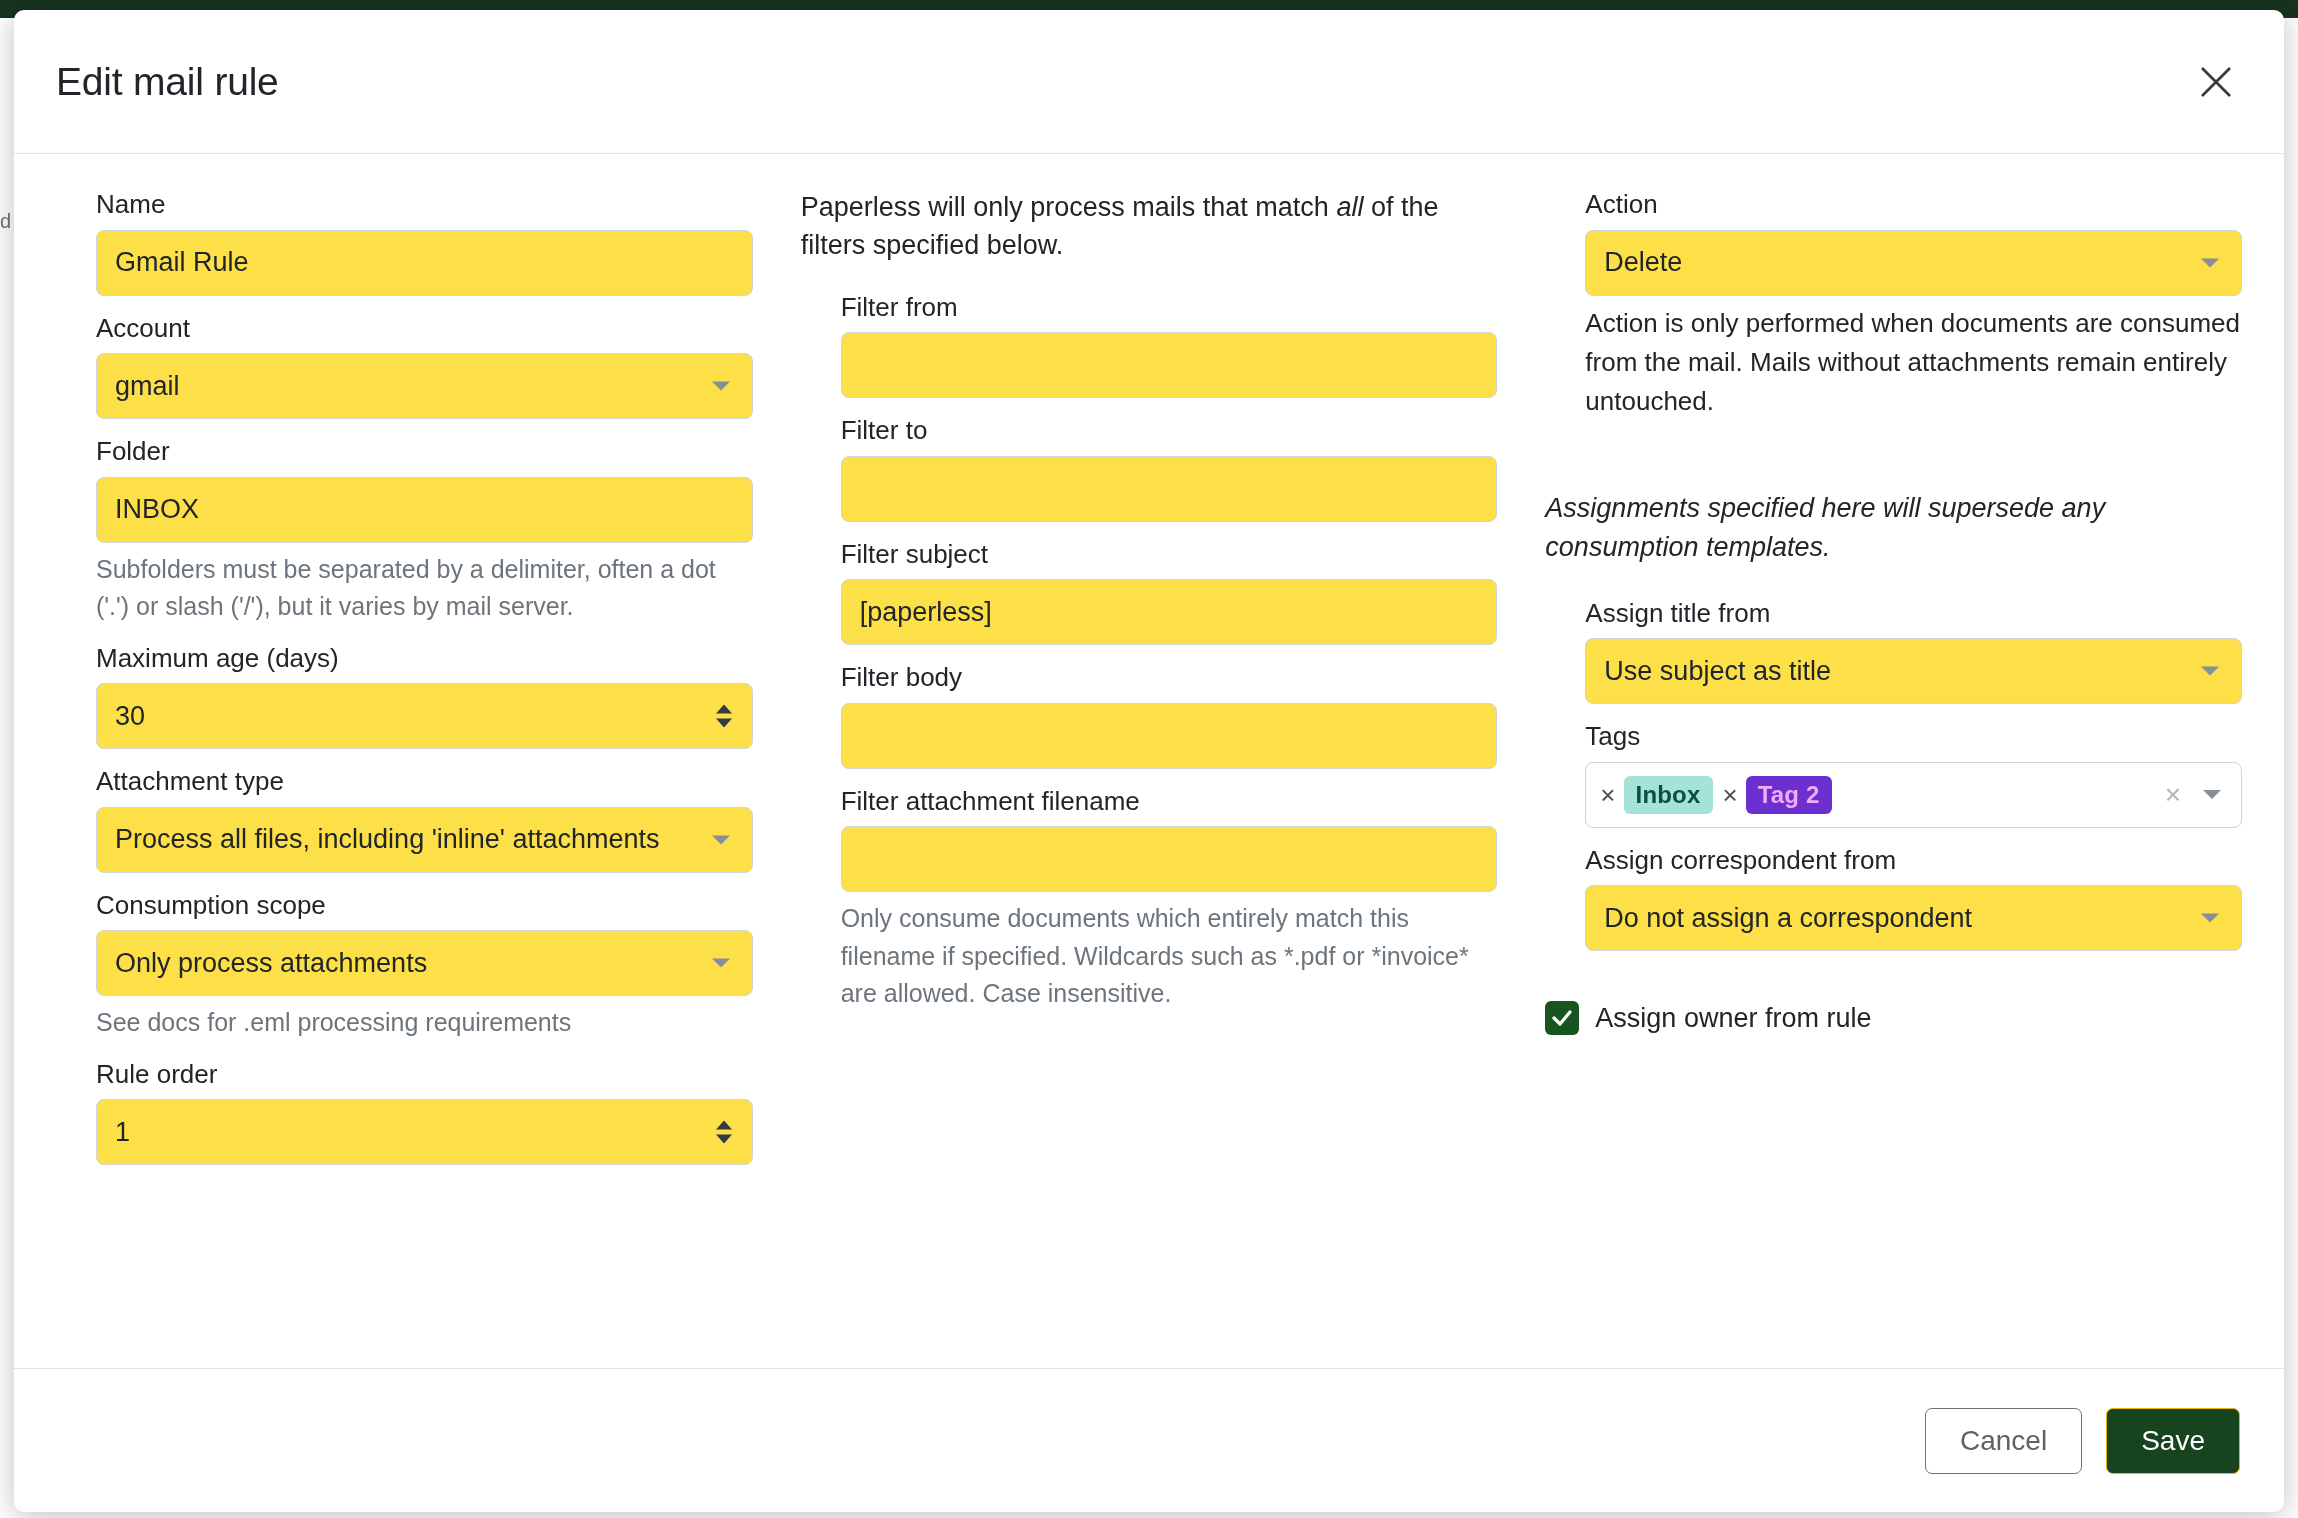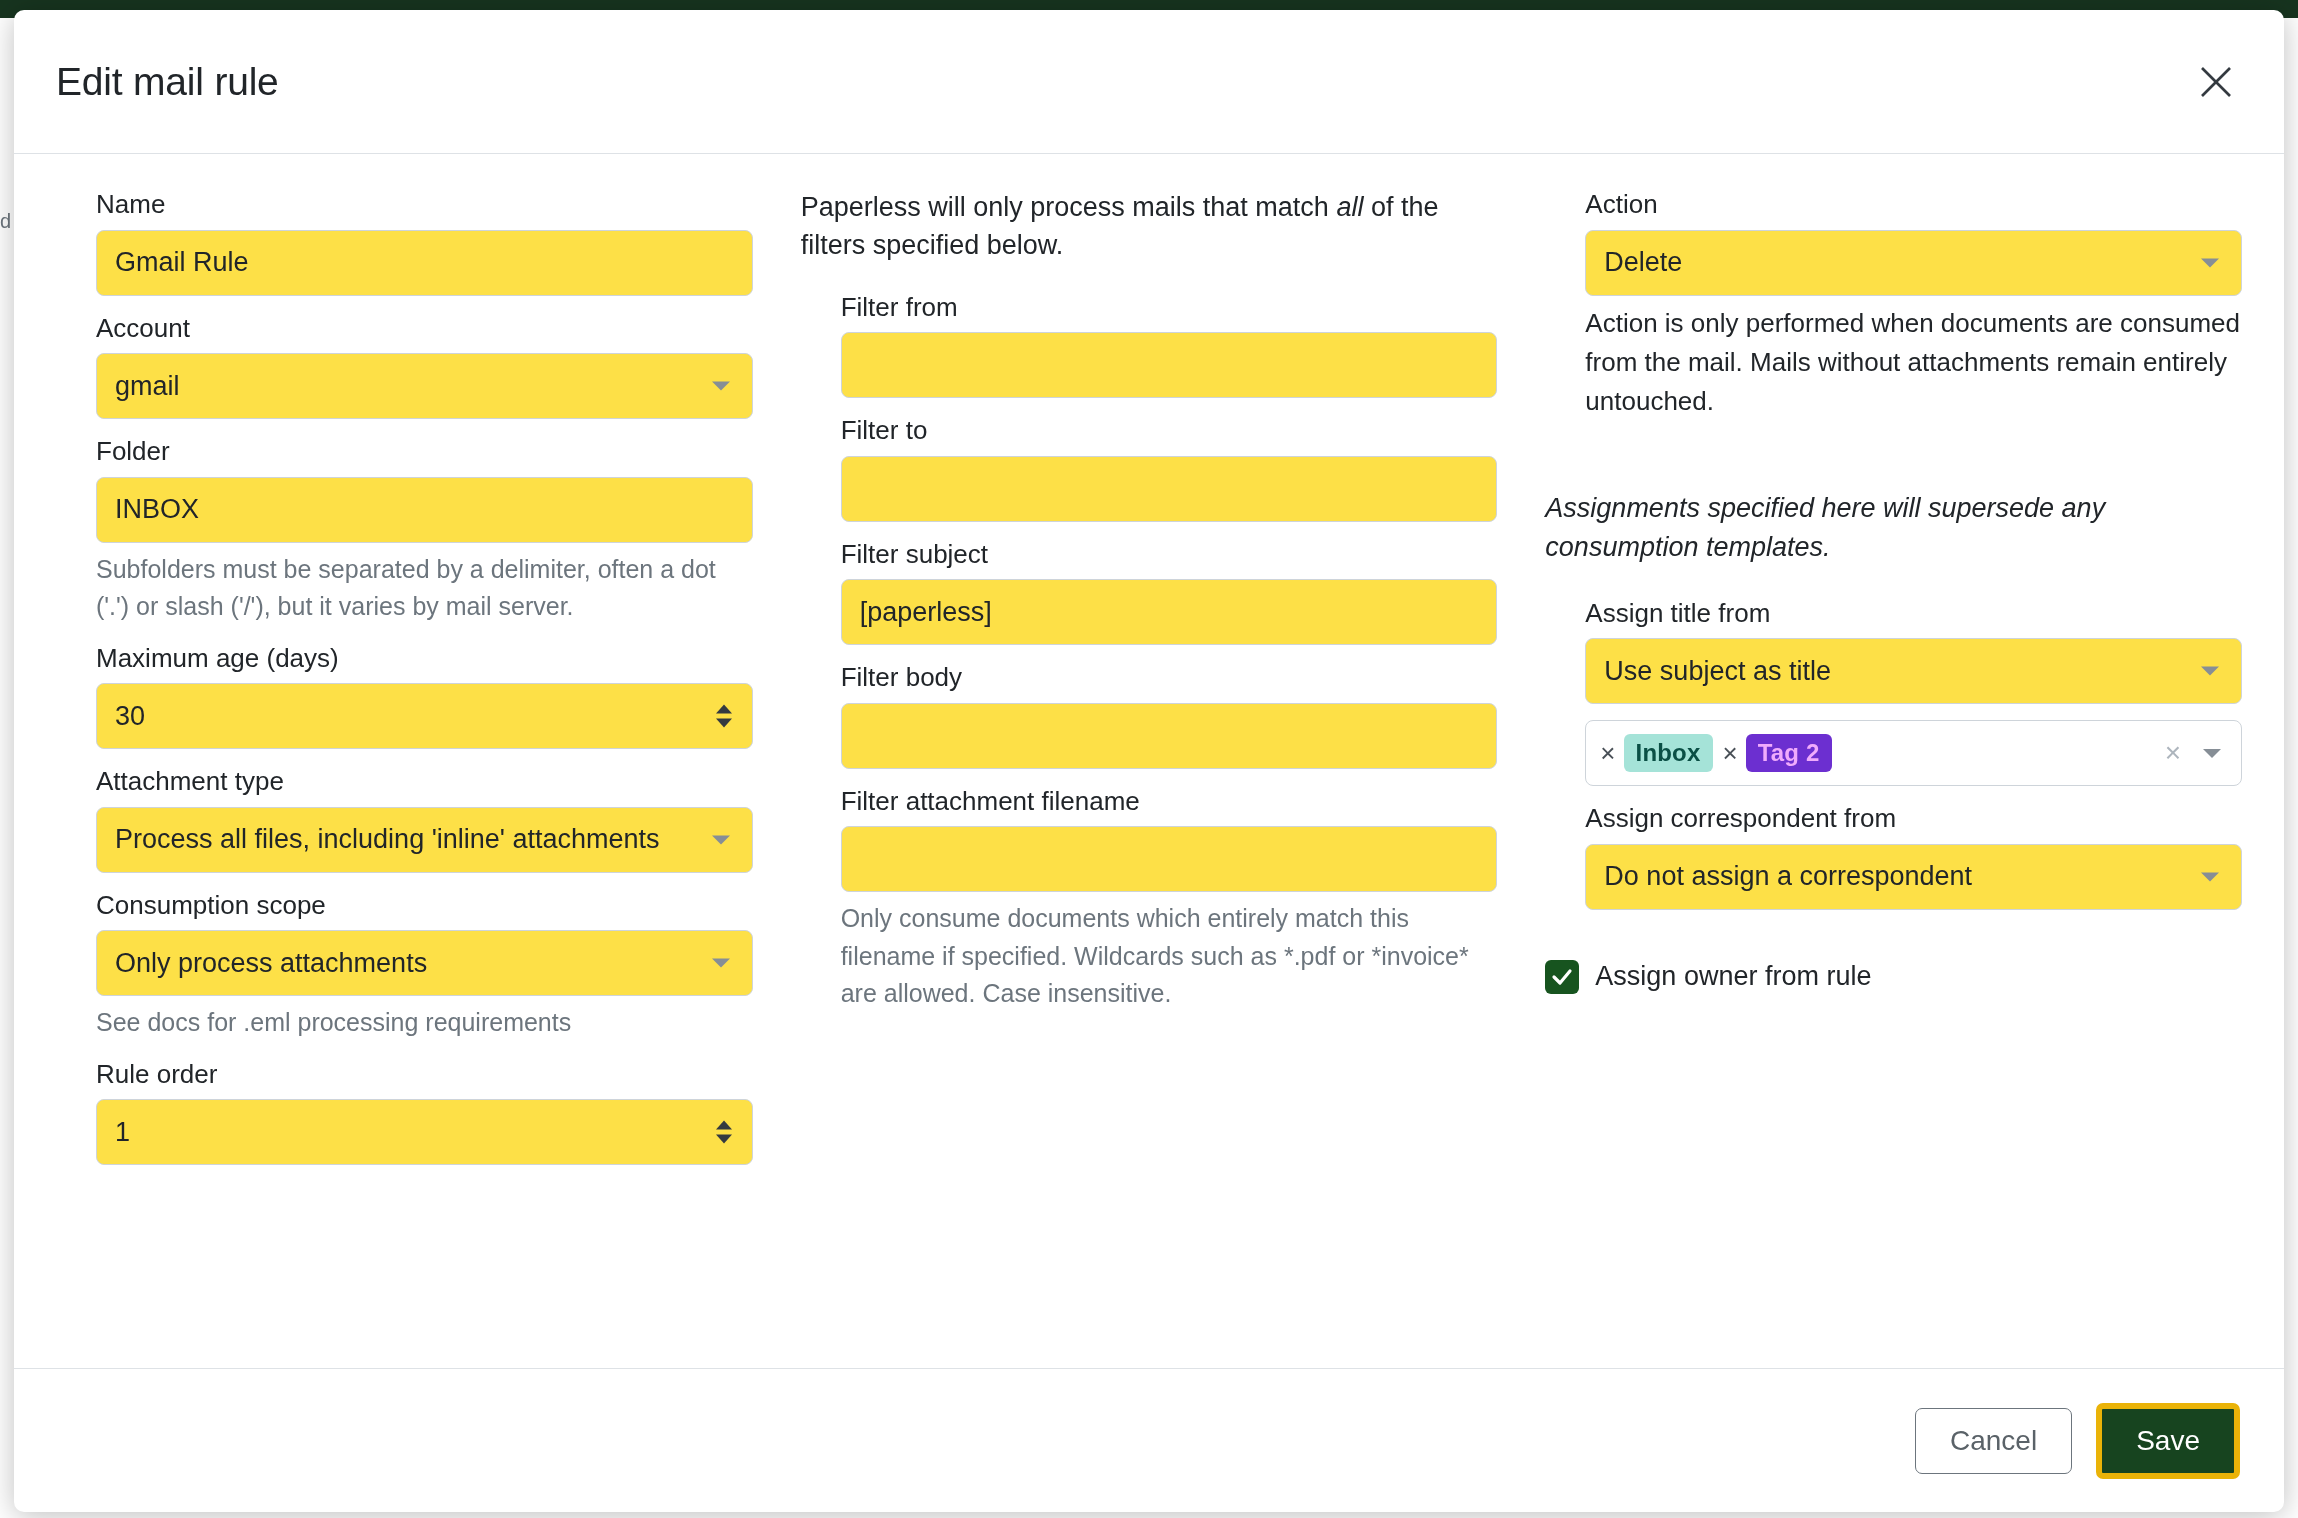--- a/index.html
+++ b/index.html
@@ -236,21 +236,21 @@
     font-family: "Liberation Sans", sans-serif;
     cursor: pointer;
   }
   .btn-cancel {
     background: #ffffff;
     border: 1px solid #6c757d;
     color: #5a6268;
   }
   .btn-save {
     background: #17441f;
-    border: 6px solid #eab308;
+    border: 1px solid #eab308;
     color: #ffffff;
   }
 </style>
 </head>
 <body>
 
 <div class="backdrop"></div>
 <div class="backdrop-left-strip"></div>
 <div class="backdrop-fragment">d</div>
 
@@ -377,20 +377,21 @@
 
       <div class="field">
         <label class="field-label">Assign title from</label>
         <div class="control select">
           <span class="value">Use subject as title</span>
           <span class="caret"></span>
         </div>
       </div>
 
       <div class="field">
+        <label class="field-label">Tags</label>
         <div class="tags-control">
           <span class="tag-chip-wrap">
             <span class="tag-x">×</span>
             <span class="tag-chip" style="background:#a5e3d8;color:#0a4f45;">Inbox</span>
           </span>
           <span class="tag-chip-wrap">
             <span class="tag-x">×</span>
             <span class="tag-chip" style="background:#6c2fd0;color:#f0abfc;">Tag 2</span>
           </span>
           <span class="tags-right">

